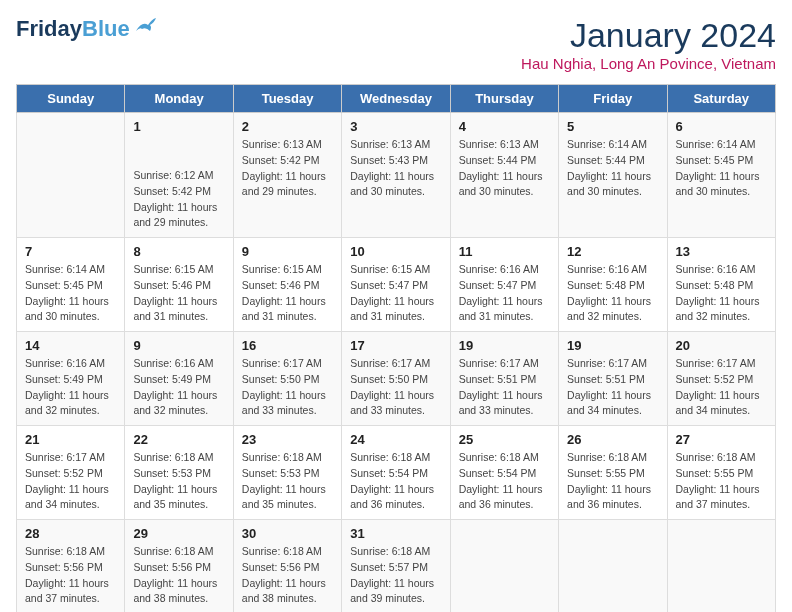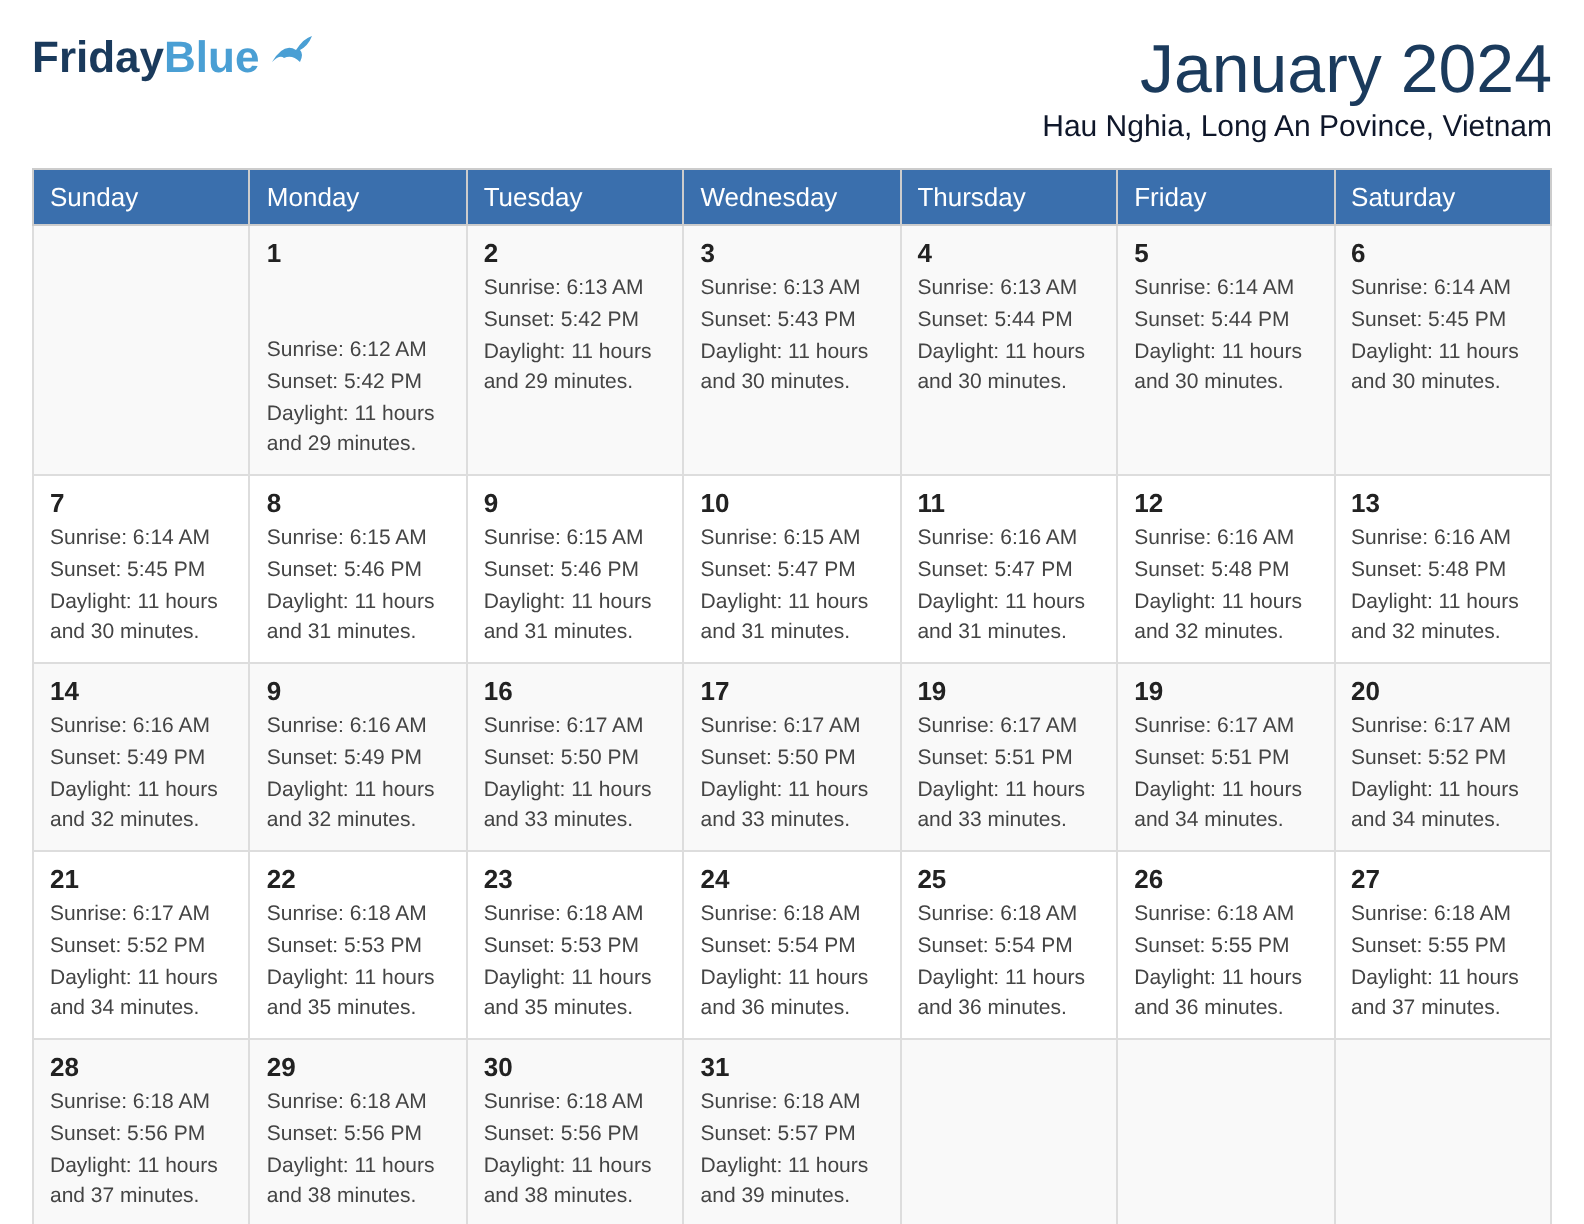--- a/index.html
+++ b/index.html
@@ -24,34 +24,34 @@
     .title-section {
       text-align: right;
     }
     .cal-title {
       font-size: 34px;
       font-weight: normal;
       color: #1a3a5c;
     }
     .cal-subtitle {
       font-size: 15px;
-      color: #0f172a;
+      color: #be185d;
     }
     table {
       width: 100%;
       border-collapse: collapse;
       font-size: 11px;
     }
     thead tr th {
       background-color: #3a6fad;
       color: #fff;
-      text-align: left;
+      text-align: center;
       padding: 6px 8px;
       font-size: 13px;
-      font-weight: normal;
+      font-weight: bold;
       border: 1px solid #ccc;
     }
     tbody tr {
       border-bottom: 1px solid #ddd;
     }
     tbody tr td {
       vertical-align: top;
       padding: 6px 8px;
       border: 1px solid #ddd;
       background: #fff;

